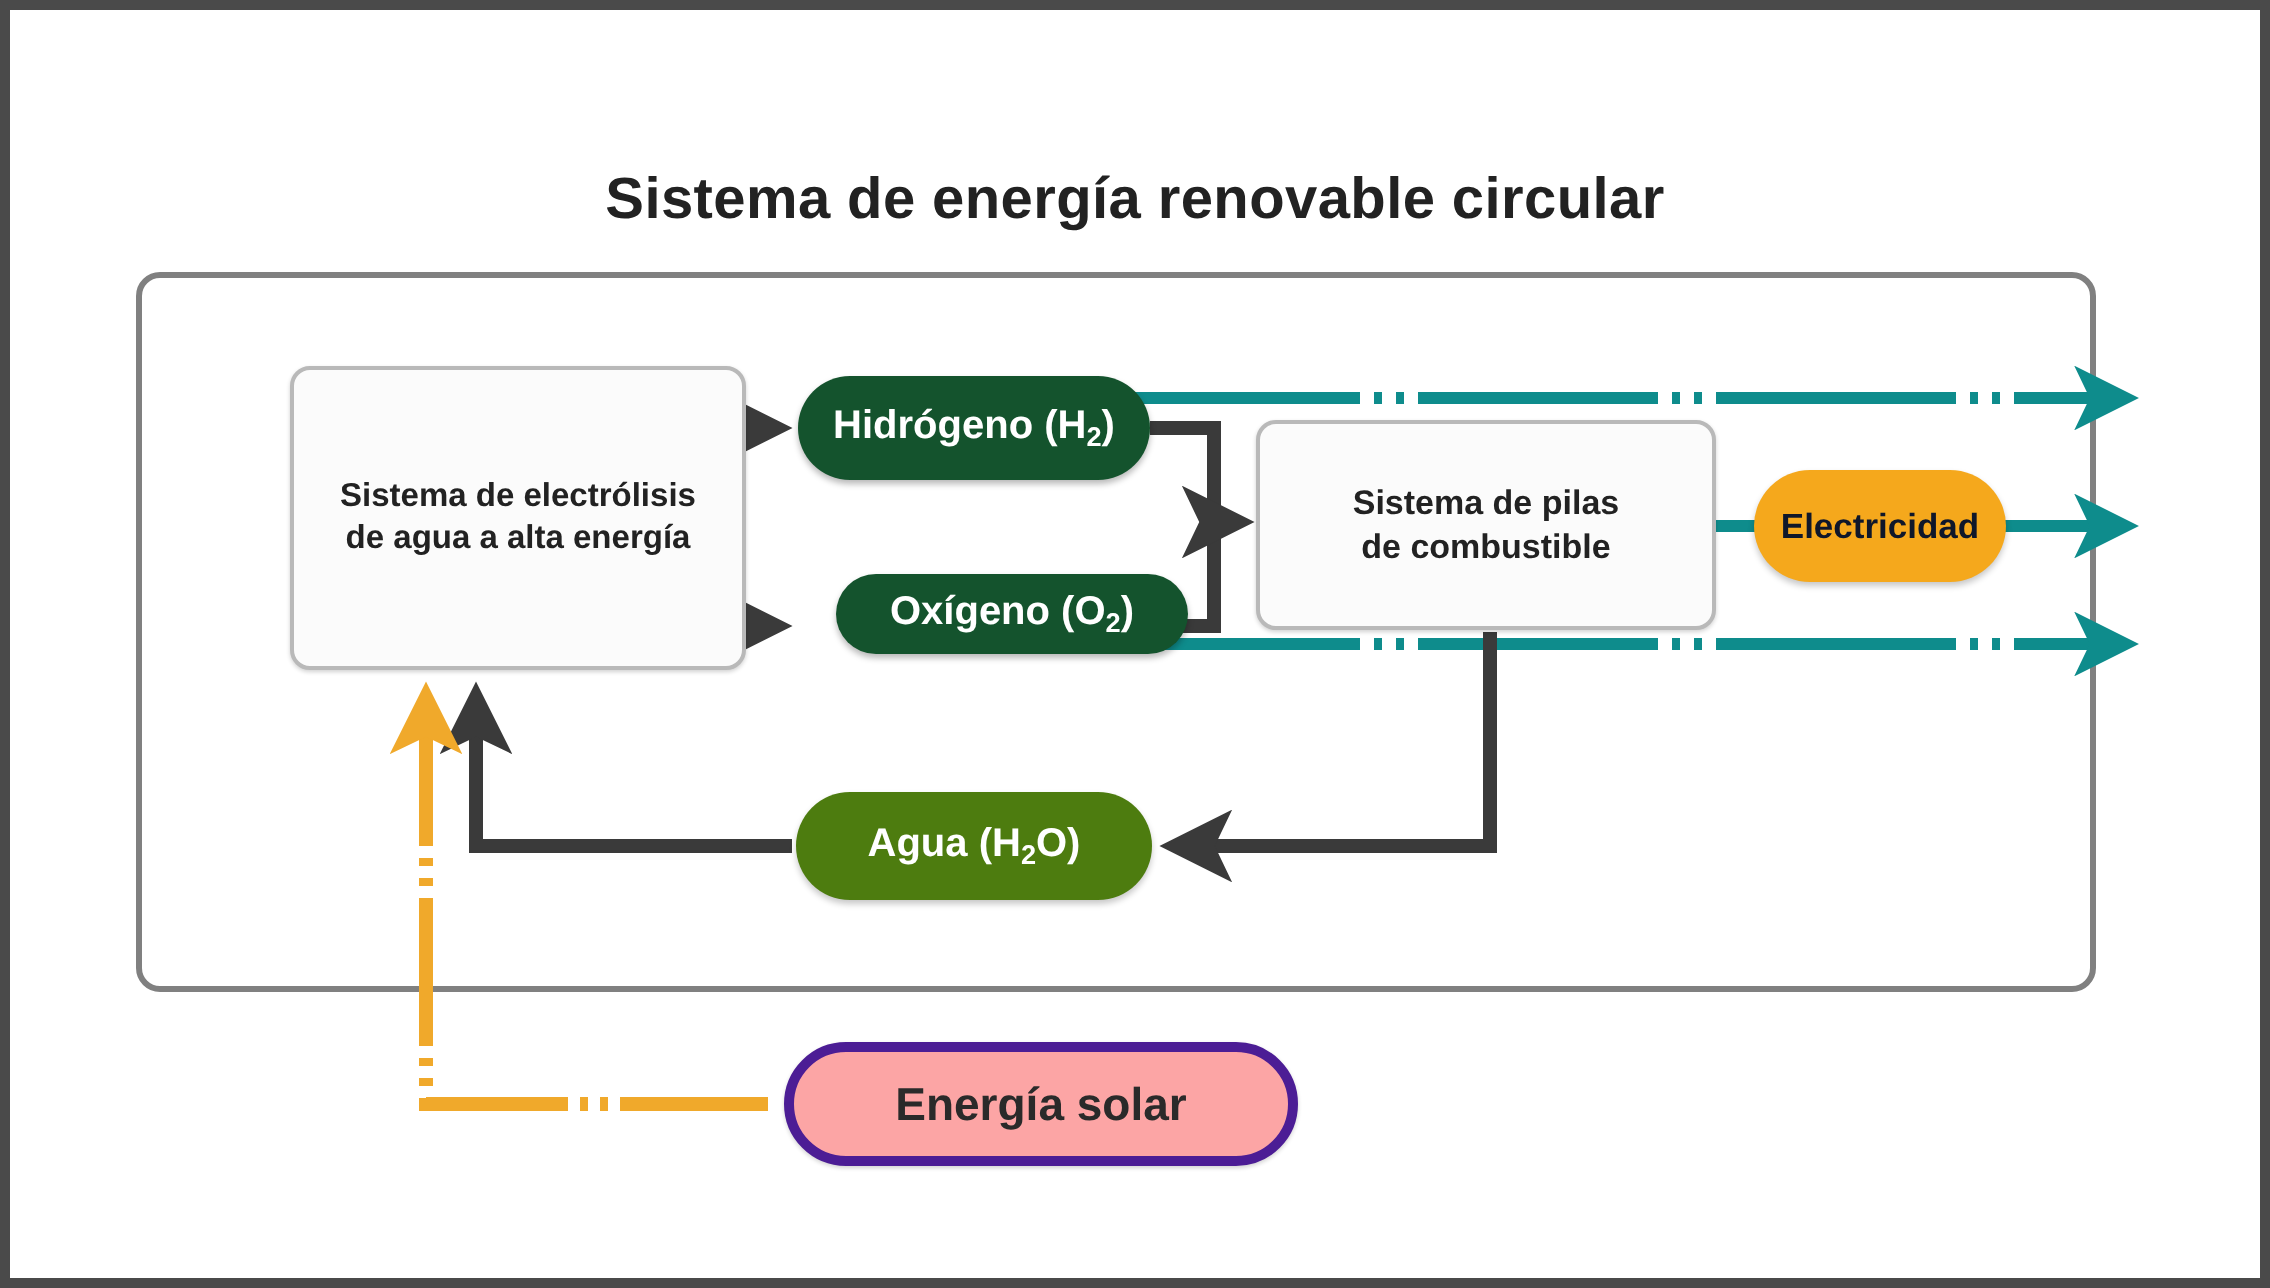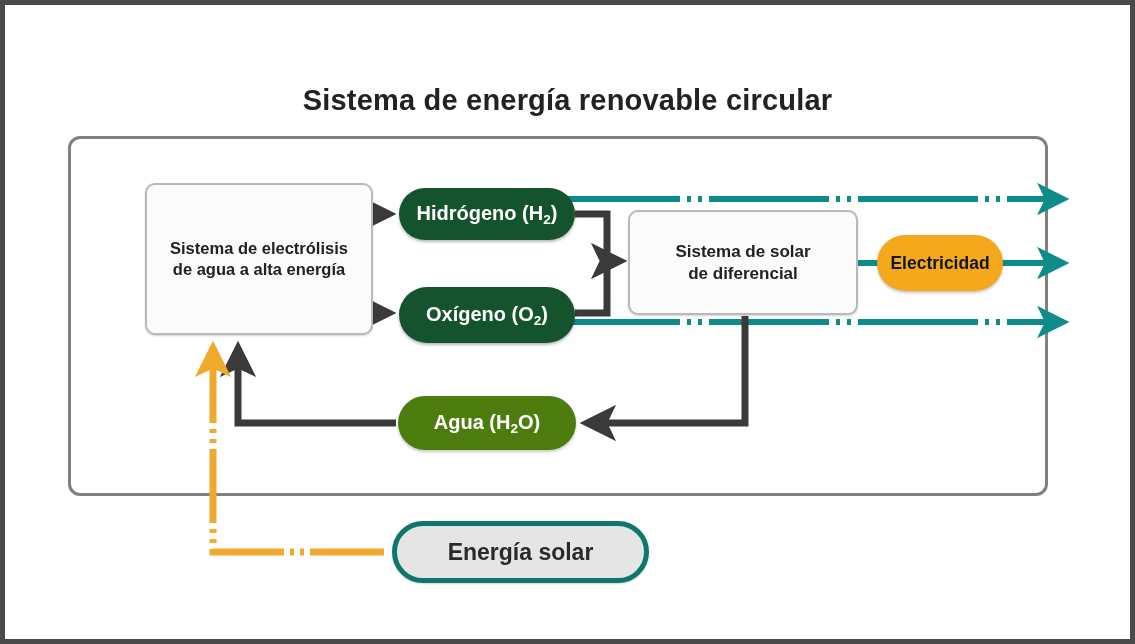--- a/index.html
+++ b/index.html
@@ -48,28 +48,28 @@
   }
   .pill-blue{
     background:#4d7c0f; border-radius:40px; color:#ffffff;
     box-shadow:0 2px 3px rgba(0,0,0,.22);
   }
   .pill-orange{
     background:#f5a81c; border-radius:40px; color:#0f172a;
     box-shadow:0 2px 3px rgba(0,0,0,.22);
   }
   .pill-outline-orange{
-    background:#e5e5e5; border:5px solid #0f766e; border-radius:44px;
+    background:#fca5a5; border:5px solid #4c1d95; border-radius:44px;
     color:#2a2a2a; box-shadow:0 1px 2px rgba(0,0,0,.18);
   }
 
   #electrolysis{ left:105px; top:183px; width:228px; height:152px;
                  font-size:16.5px; line-height:21px; padding:0 10px;margin-left:40px; }
   #hydrogen{ left:399px; top:188px; width:176px; height:52px; font-size:20px; }
-  #oxygen{ left:399px; top:287px; width:176px; height:56px; font-size:20px; }
+  #oxygen{ left:418px; top:287px; width:176px; height:40px; font-size:20px; }
   #fuelcell{ left:628px; top:210px; width:230px; height:105px; font-size:17px; line-height:22px; }
   #electricity{ left:877px; top:235px; width:126px; height:56px; font-size:17.5px; }
   #water{ left:398px; top:396px; width:178px; height:54px; font-size:20px; }
   #solar{ left:392px; top:521px; width:257px; height:62px; font-size:23px; }
 
   .sub{ font-size:.68em; vertical-align:-0.28em; }
 
   
   #wires{ position:absolute; left:0; top:0; width:1135px; height:644px; }
   .node{ z-index:3; }
@@ -141,22 +141,22 @@
   <div class="node pill-dark" id="hydrogen">
     <span><span>Hidrógeno (H</span><span class="sub">2</span><span>)</span></span>
   </div>
 
   <div class="node pill-dark" id="oxygen">
     <span><span>Oxígeno (O</span><span class="sub">2</span><span>)</span></span>
   </div>
 
   <div class="node box-white" id="fuelcell">
     <div>
-      <div>Sistema de solar</div>
-      <div>de diferencial</div>
+      <div>Sistema de pilas</div>
+      <div>de combustible</div>
     </div>
   </div>
 
   <div class="node pill-orange" id="electricity">
     <span>Electricidad</span>
   </div>
 
   <div class="node pill-blue" id="water">
     <span><span>Agua (H</span><span class="sub">2</span><span>O)</span></span>
   </div>

